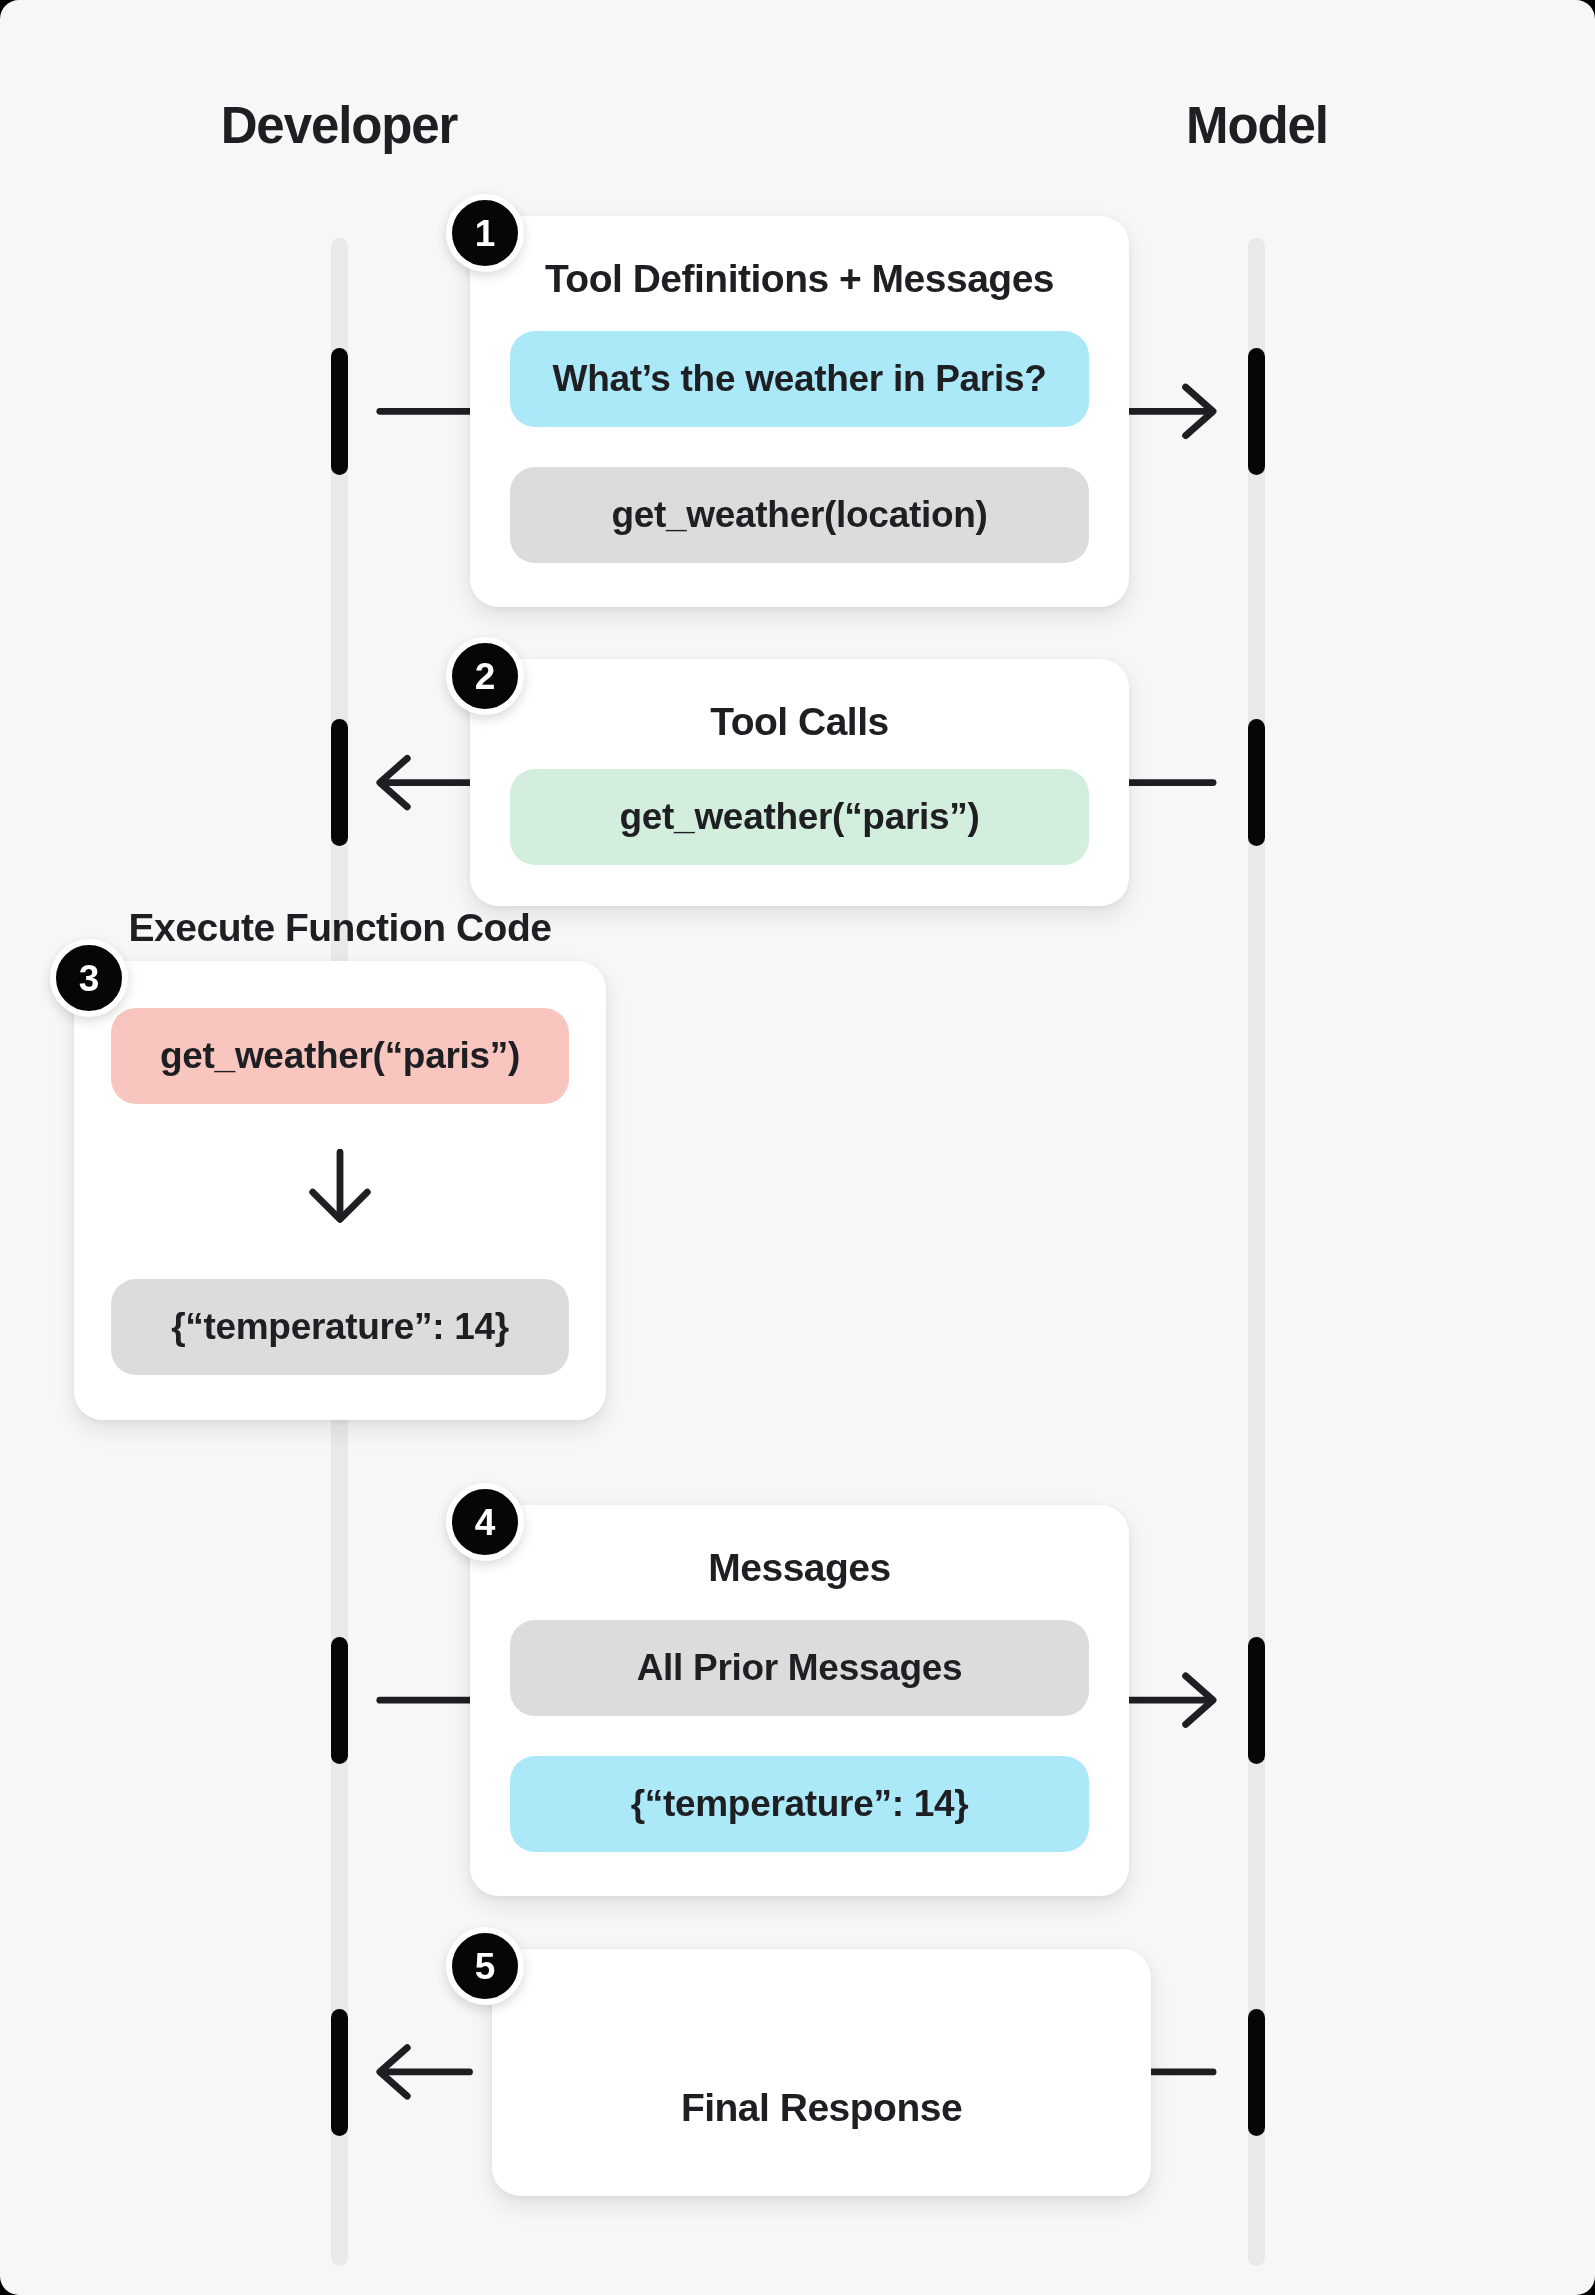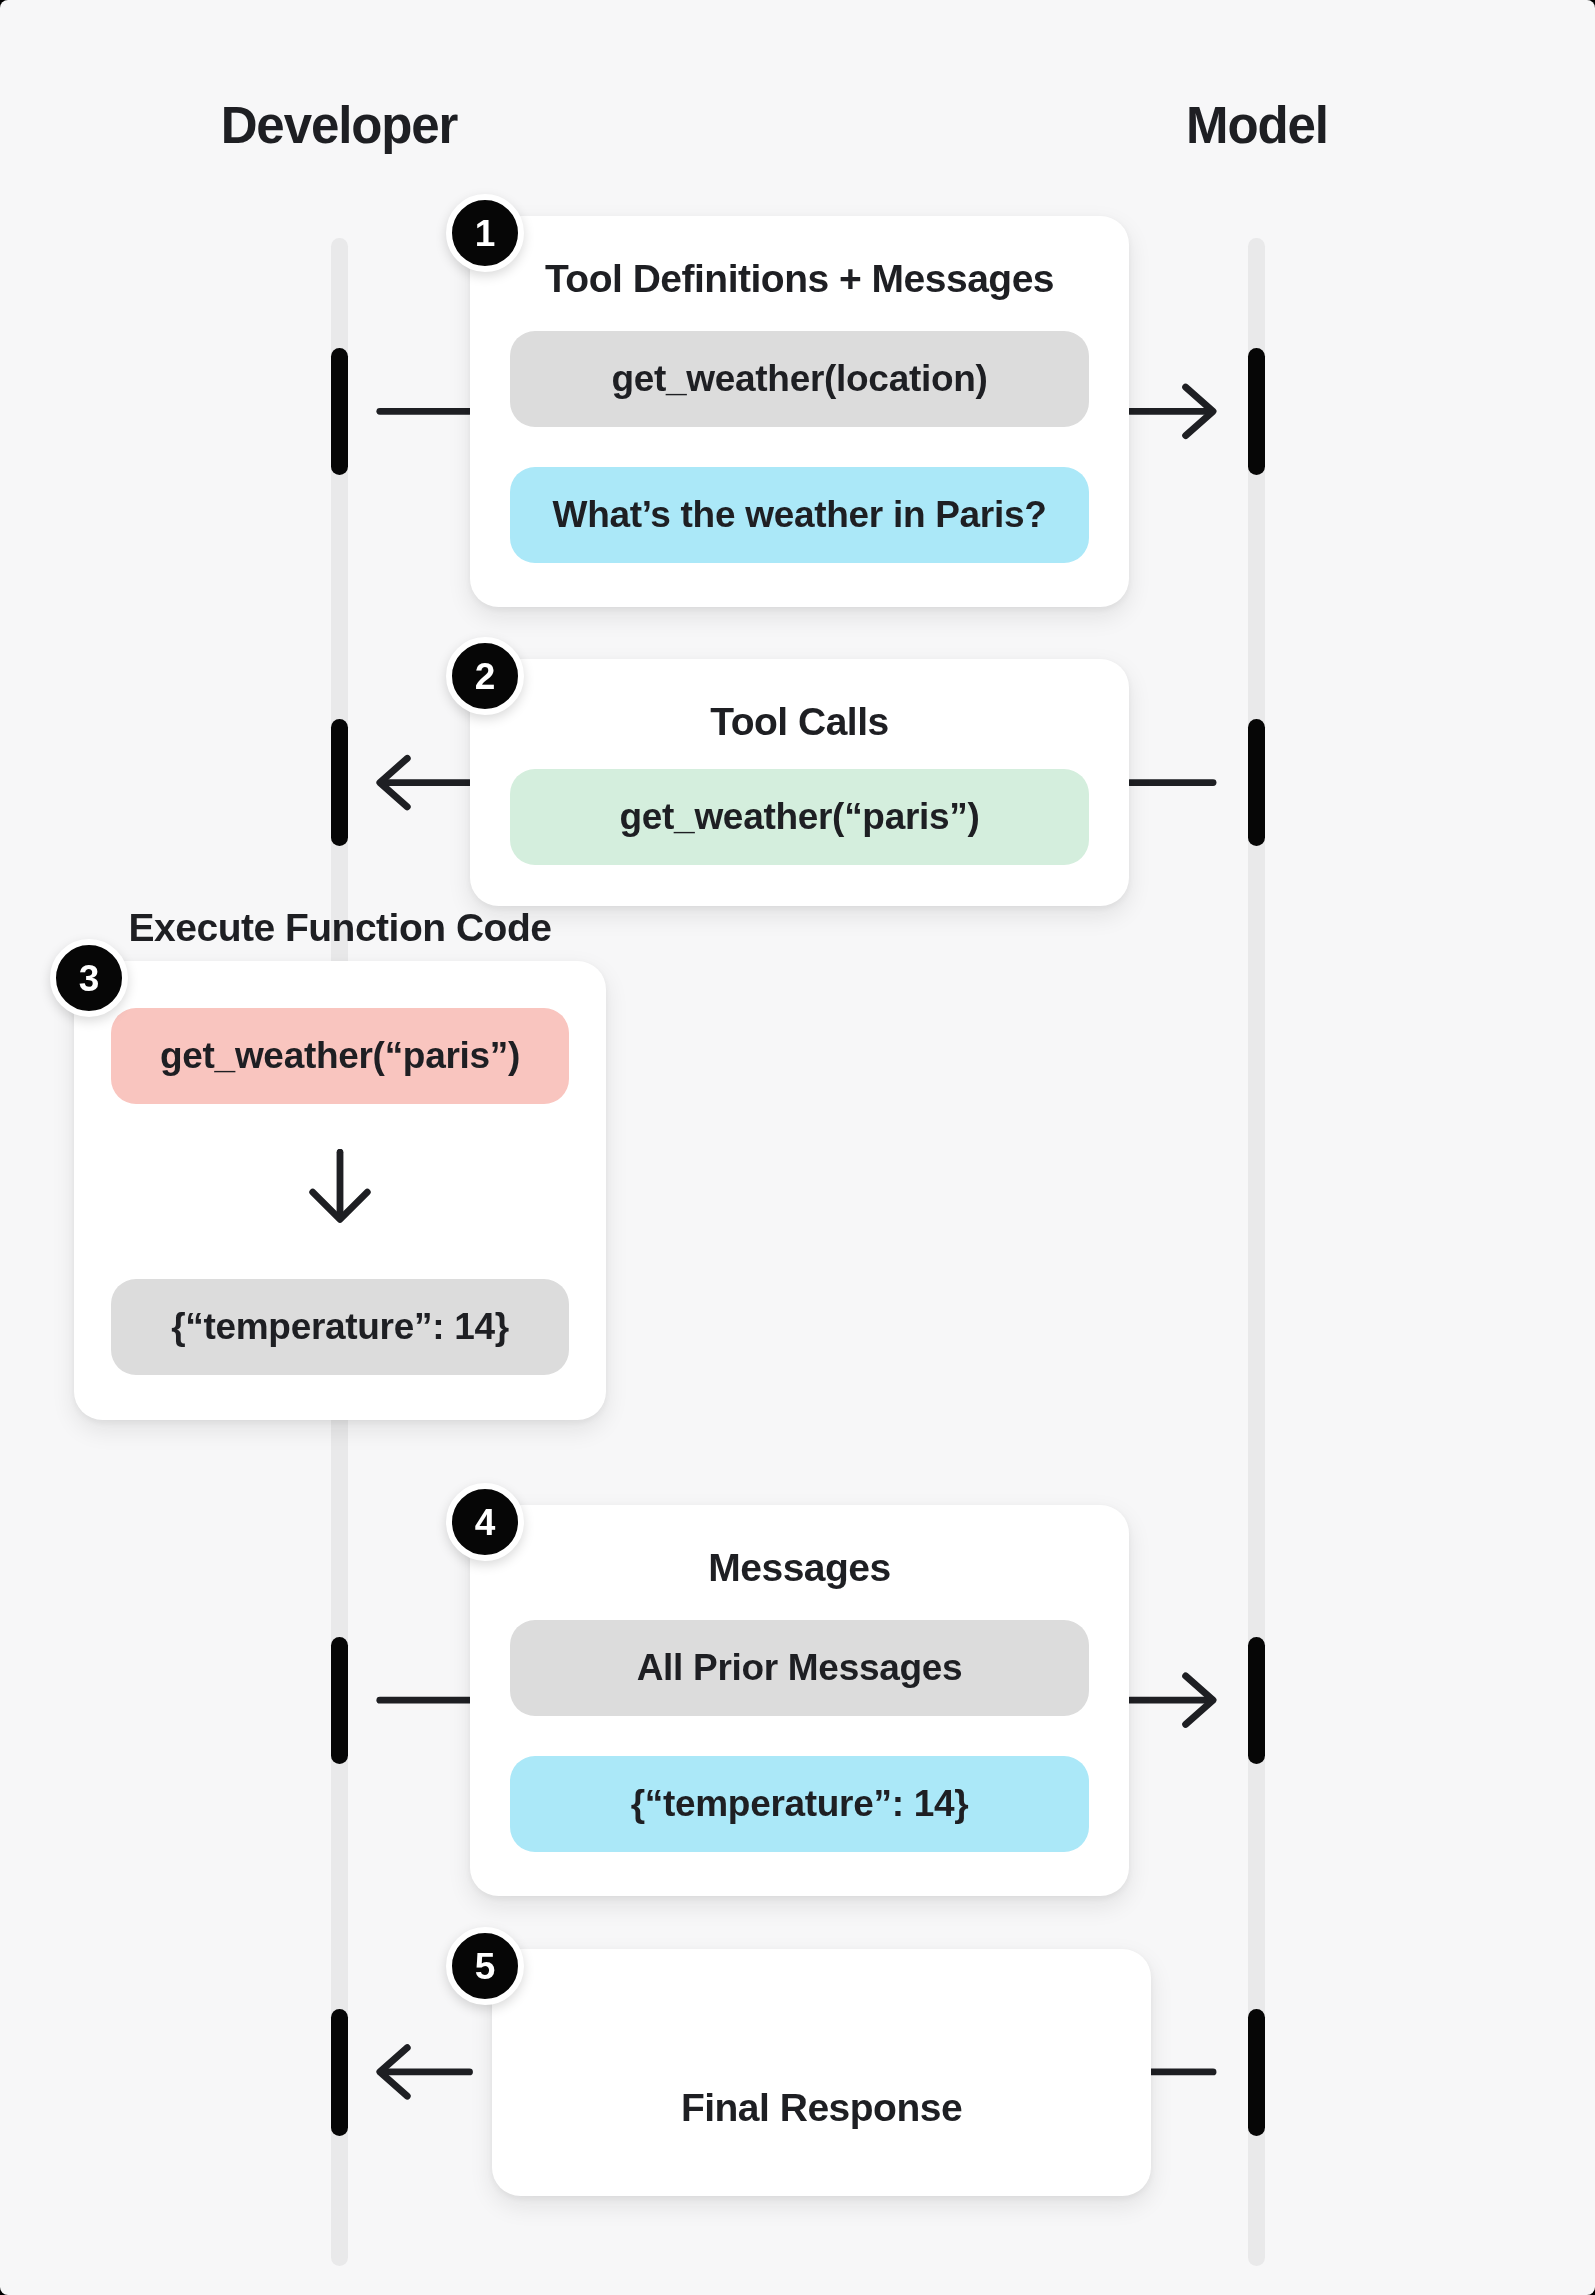--- a/index.html
+++ b/index.html
@@ -5,21 +5,21 @@
   :root{
     --c-page_bg:#000000; --c-canvas_bg:#f7f7f8; --c-card_bg:#ffffff;
     --c-ink:#1e1f23; --c-lifeline:#e9e9ea; --c-activation:#060606;
     --c-pill_gray:#dcdcdc; --c-pill_blue:#abe8f8; --c-pill_green:#d4eedd; --c-pill_red:#f9c5bf;
     --c-badge_bg:#060606; --c-badge_ring:#ffffff; --c-badge_text:#ffffff;
   }
   html,body{margin:0;padding:0;}
   body{background:var(--c-page_bg);font-family:"Liberation Sans","DejaVu Sans",sans-serif;}
   .stage{position:relative;width:1595px;height:2295px;background:var(--c-page_bg);overflow:hidden;}
   .canvas{position:absolute;left:0;top:0;width:1595px;height:2295px;background:var(--c-canvas_bg);
-          border-radius:8px;overflow:hidden;}
+          border-radius:19px;overflow:hidden;}
 
   .actor-label{position:absolute;top:98px;width:422px;text-align:center;
     font-size:51px;font-weight:700;letter-spacing:-1.1px;color:var(--c-ink);line-height:1.1;}
   .actor-label.left{left:128px;}
   .actor-label.right{left:1046px;}
 
   .lifeline{position:absolute;top:238px;width:17.4px;height:2028px;background:var(--c-lifeline);border-radius:8.4px;}
   .lifeline.dev{left:331px;}
   .lifeline.model{left:1248px;}
 
@@ -106,22 +106,22 @@
     <div class="capsule model cap-s1"></div>
     <div class="capsule dev cap-s2"></div>
     <div class="capsule model cap-s2"></div>
     <div class="capsule dev cap-s4"></div>
     <div class="capsule model cap-s4"></div>
     <div class="capsule dev cap-s5"></div>
     <div class="capsule model cap-s5"></div>
 
     <div class="card card1">
       <div class="card-title">Tool Definitions + Messages</div>
+      <div class="pill pill-blue">What’s the weather in Paris?</div>
       <div class="pill pill-gray">get_weather(location)</div>
-      <div class="pill pill-blue">What’s the weather in Paris?</div>
     </div>
 
     <div class="card card2">
       <div class="card-title">Tool Calls</div>
       <div class="pill pill-green">get_weather(“paris”)</div>
     </div>
 
     <div class="card card3">
       <div class="card-title">Execute Function Code</div>
       <div class="pill pill-red">get_weather(“paris”)</div>

